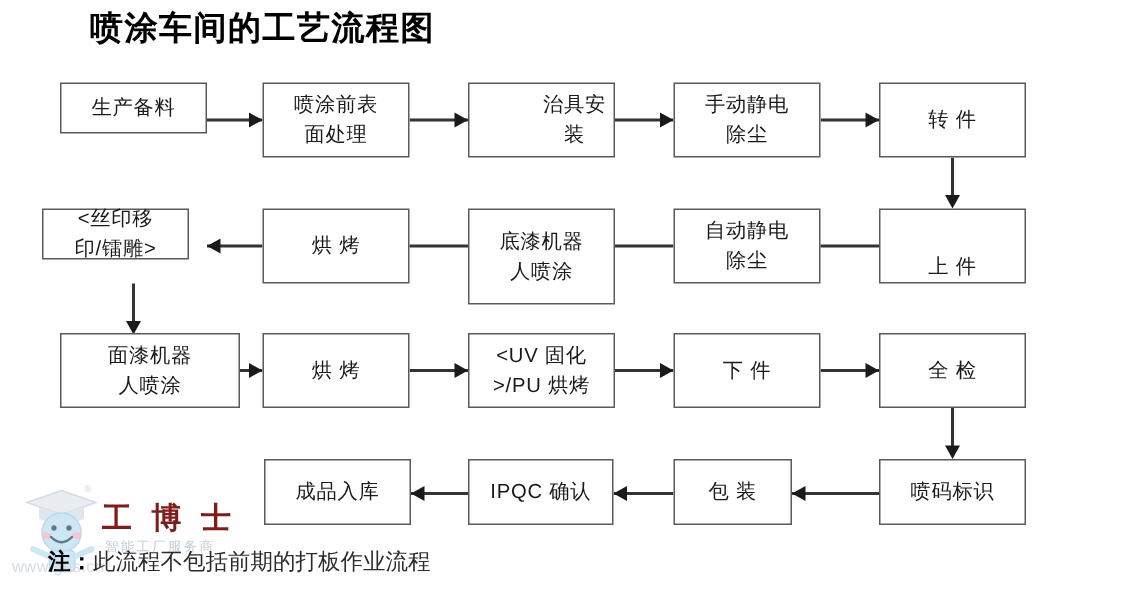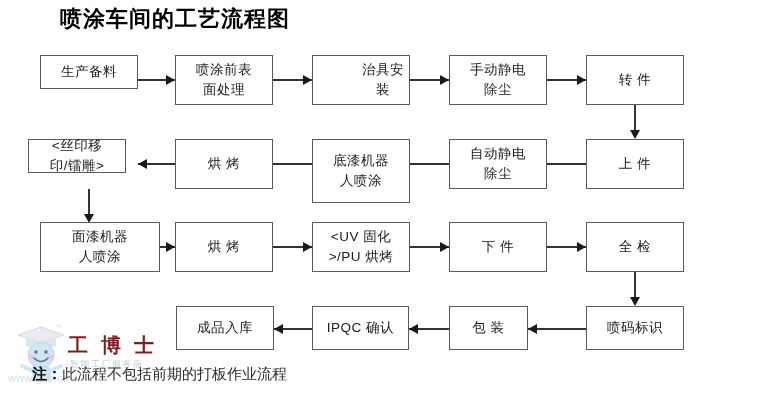--- a/index.html
+++ b/index.html
@@ -182,21 +182,21 @@
   <div class="hline" style="left:547px; top:79px; width:39px;"></div>
   <div class="arrow arrow-right" style="left:577px; top:75px;"></div>
 
   <div class="node" style="left:586px; top:55px; width:98px;  height:50px;">
     <span class="nlabel">转 件</span>
   </div>
 
   <div class="vline" style="left:634px; top:105px; height:31px;"></div>
   <div class="arrow arrow-down" style="left:630px; top:130px;"></div>
 
-  <div class="node" style="left:586px; top:139px; width:98px;  height:50px;">
+  <div class="node" style="left:586px; top:139px; width:98px;  height:50px;align-items:flex-end;">
     <span class="nlabel">上 件</span>
   </div>
   <div class="hline" style="left:508px; top:163px; width:78px;"></div>
   <div class="arrow arrow-left" style="left:508px; top:159px;"></div>
 
   <div class="node" style="left:449px; top:139px; width:98px;  height:50px;">
     <span class="nlabel">自动静电
 除尘</span>
   </div>
   <div class="hline" style="left:371px; top:163px; width:78px;"></div>

